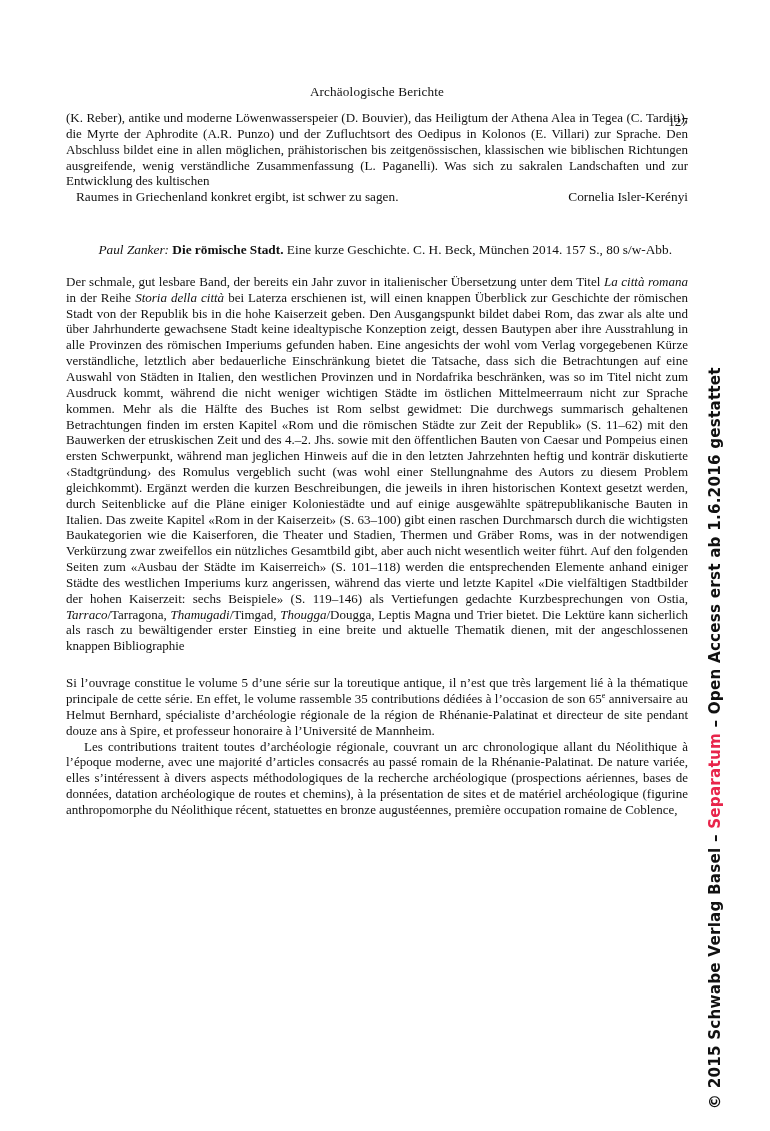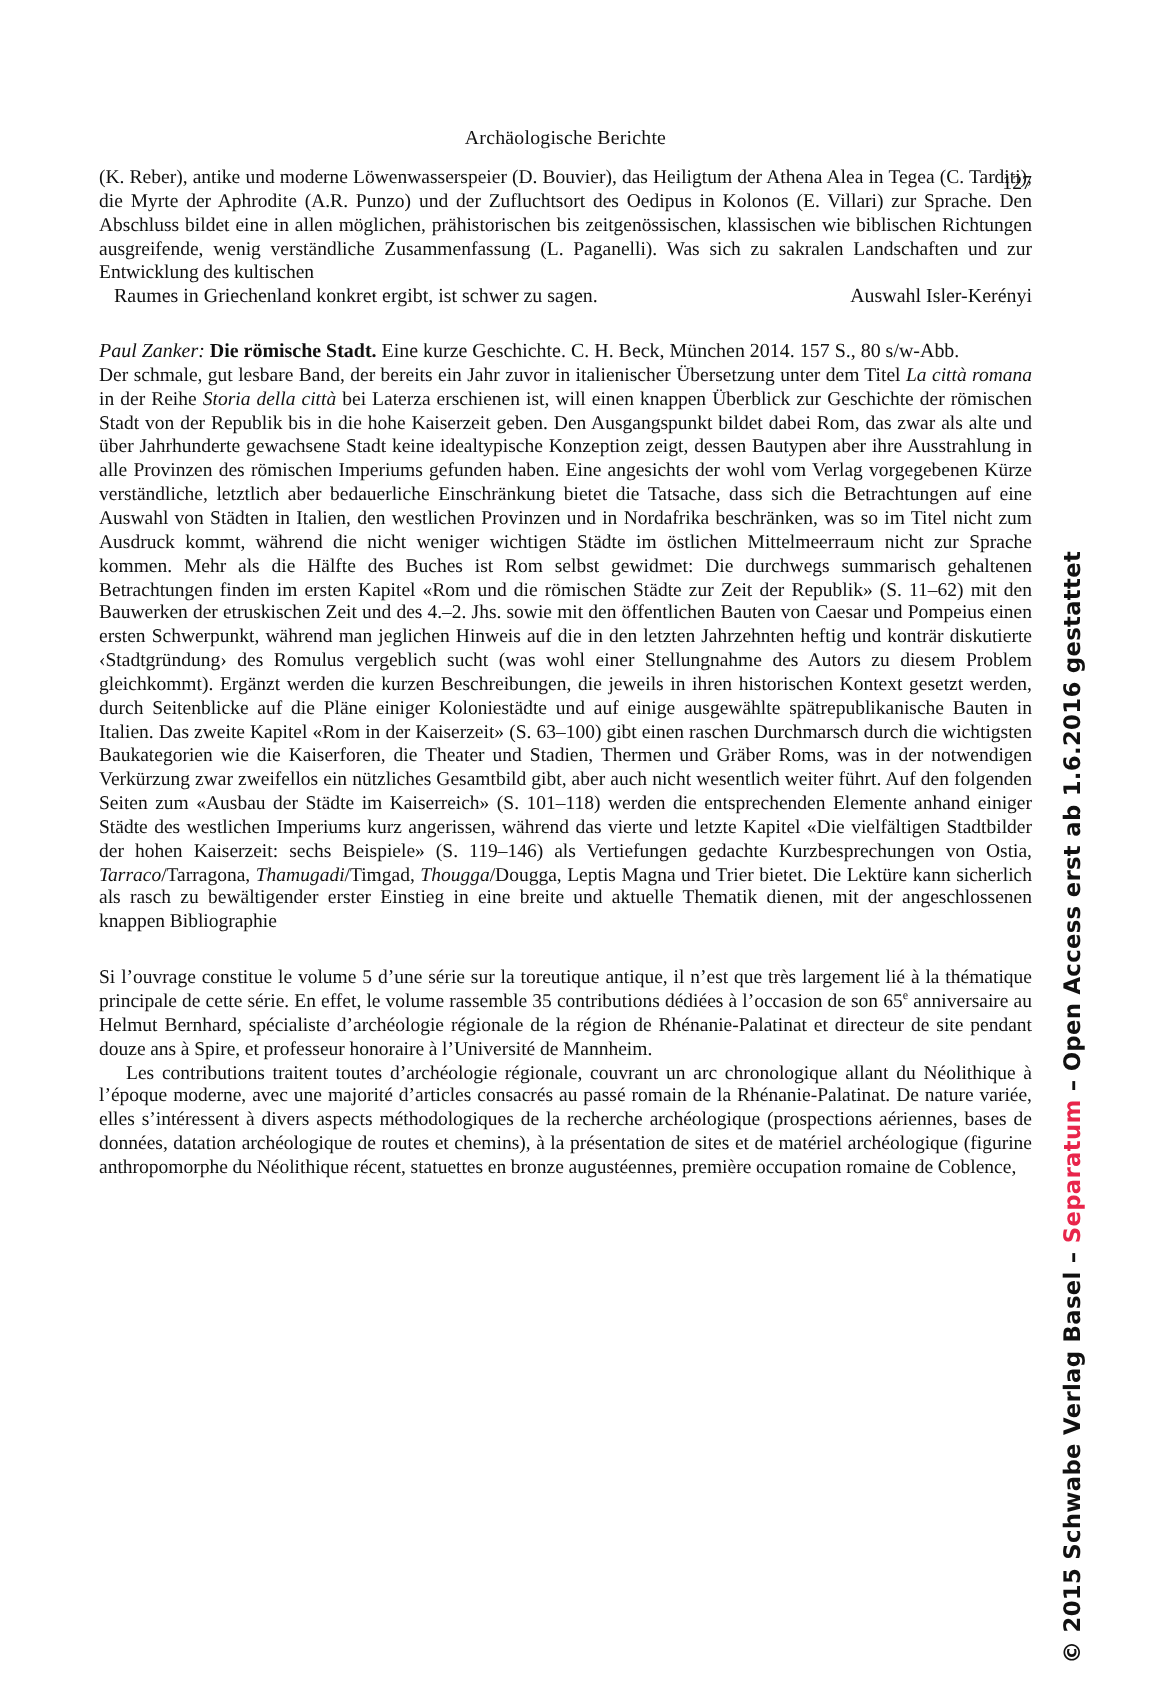--- a/index.html
+++ b/index.html
@@ -67,24 +67,24 @@
     hyphens: none;
     word-spacing: -0.15px;
   }
 
   p.body-par.indent {
     text-indent: 18px;
   }
 
   
   p.biblio {
-    margin: 0;
+    margin: 16px;
     font-size: 13.3px;
     line-height: 15.85px;
-    text-align: left;
+    text-align: right;
     padding-left: 22px;
     text-indent: -22px;
   }
   .gap-lg { height: 21px; }
 
   i, .ital { font-style: italic; }
   b, .bold { font-weight: bold; }
 
   .sup {
     font-size: 0.62em;
@@ -136,21 +136,21 @@
   <div class="running-head">
     <div class="rh-title">Archäologische Berichte</div>
     <div class="rh-folio">127</div>
   </div>
 
   <div class="column">
 
     <p class="body-par"><span>(K. Reber), antike und moderne Löwenwasserspeier (D. Bouvier), das Heiligtum der Athena Alea in Tegea (C. Tarditi), die Myrte der Aphrodite (A.R. Punzo) und der Zufluchtsort des Oedipus in Kolonos (E. Villari) zur Sprache. Den Abschluss bildet eine in allen möglichen, prähistorischen bis zeitgenössischen, klassischen wie biblischen Richtungen ausgreifende, wenig verständliche Zusammenfassung (L. Paganelli). Was sich zu sakralen Landschaften und zur Entwicklung des kultischen</span></p>
     <div class="line-with-sig">
       <span>Raumes in Griechenland konkret ergibt, ist schwer zu sagen.</span>
-      <span>Auswahl Isler-Kerényi</span>
+      <span>Cornelia Isler-Kerényi</span>
     </div>
 
     <div class="gap-lg"></div>
 
     <p class="biblio"><i>Paul Zanker:</i> <b>Die römische Stadt.</b><span> Eine kurze Geschichte. C. H. Beck, München 2014. 157 S., 80 s/w-Abb.</span></p>
 
     <p class="body-par"><span>Der schmale, gut lesbare Band, der bereits ein Jahr zuvor in italienischer Übersetzung unter dem Titel </span><i>La città romana</i><span> in der Reihe </span><i>Storia della città</i><span> bei Laterza erschienen ist, will einen knappen Überblick zur Geschichte der römischen Stadt von der Republik bis in die hohe Kaiserzeit geben. Den Ausgangspunkt bildet dabei Rom, das zwar als alte und über Jahrhunderte gewachsene Stadt keine idealtypische Konzeption zeigt, dessen Bautypen aber ihre Ausstrahlung in alle Provinzen des römischen Imperiums gefunden haben. Eine angesichts der wohl vom Verlag vorgegebenen Kürze verständliche, letztlich aber bedauerliche Einschränkung bietet die Tatsache, dass sich die Betrachtungen auf eine Auswahl von Städten in Italien, den westlichen Provinzen und in Nordafrika beschränken, was so im Titel nicht zum Ausdruck kommt, während die nicht weniger wichtigen Städte im östlichen Mittelmeerraum nicht zur Sprache kommen. Mehr als die Hälfte des Buches ist Rom selbst gewidmet: Die durchwegs summarisch gehaltenen Betrachtungen finden im ersten Kapitel «Rom und die römischen Städte zur Zeit der Republik» (S. 11–62) mit den Bauwerken der etruskischen Zeit und des 4.–2. Jhs. sowie mit den öffentlichen Bauten von Caesar und Pompeius einen ersten Schwerpunkt, während man jeglichen Hinweis auf die in den letzten Jahrzehnten heftig und konträr diskutierte ‹Stadtgründung› des Romulus vergeblich sucht (was wohl einer Stellungnahme des Autors zu diesem Problem gleichkommt). Ergänzt werden die kurzen Beschreibungen, die jeweils in ihren historischen Kontext gesetzt werden, durch Seitenblicke auf die Pläne einiger Koloniestädte und auf einige ausgewählte spätrepublikanische Bauten in Italien. Das zweite Kapitel «Rom in der Kaiserzeit» (S. 63–100) gibt einen raschen Durchmarsch durch die wichtigsten Baukategorien wie die Kaiserforen, die Theater und Stadien, Thermen und Gräber Roms, was in der notwendigen Verkürzung zwar zweifellos ein nützliches Gesamtbild gibt, aber auch nicht wesentlich weiter führt. Auf den folgenden Seiten zum «Ausbau der Städte im Kaiserreich» (S. 101–118) werden die entsprechenden Elemente anhand einiger Städte des westlichen Imperiums kurz angerissen, während das vierte und letzte Kapitel «Die vielfältigen Stadtbilder der hohen Kaiserzeit: sechs Beispiele» (S. 119–146) als Vertiefungen gedachte Kurzbesprechungen von Ostia, </span><i>Tarraco</i><span>/Tarragona, </span><i>Thamugadi</i><span>/Timgad, </span><i>Thougga</i><span>/Dougga, Leptis Magna und Trier bietet. Die Lektüre kann sicherlich als rasch zu bewältigender erster Einstieg in eine breite und aktuelle Thematik dienen, mit der angeschlossenen knappen Bibliographie</span></p>
 
     <div class="gap-lg"></div>
 

